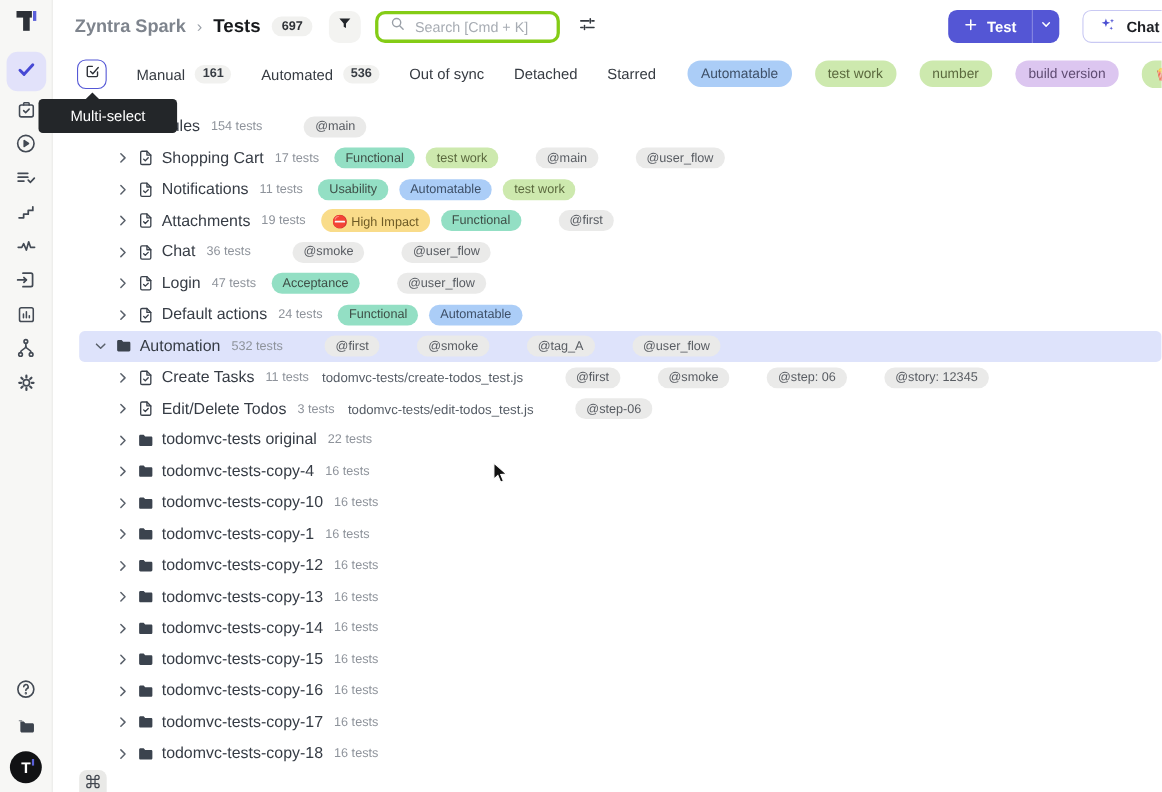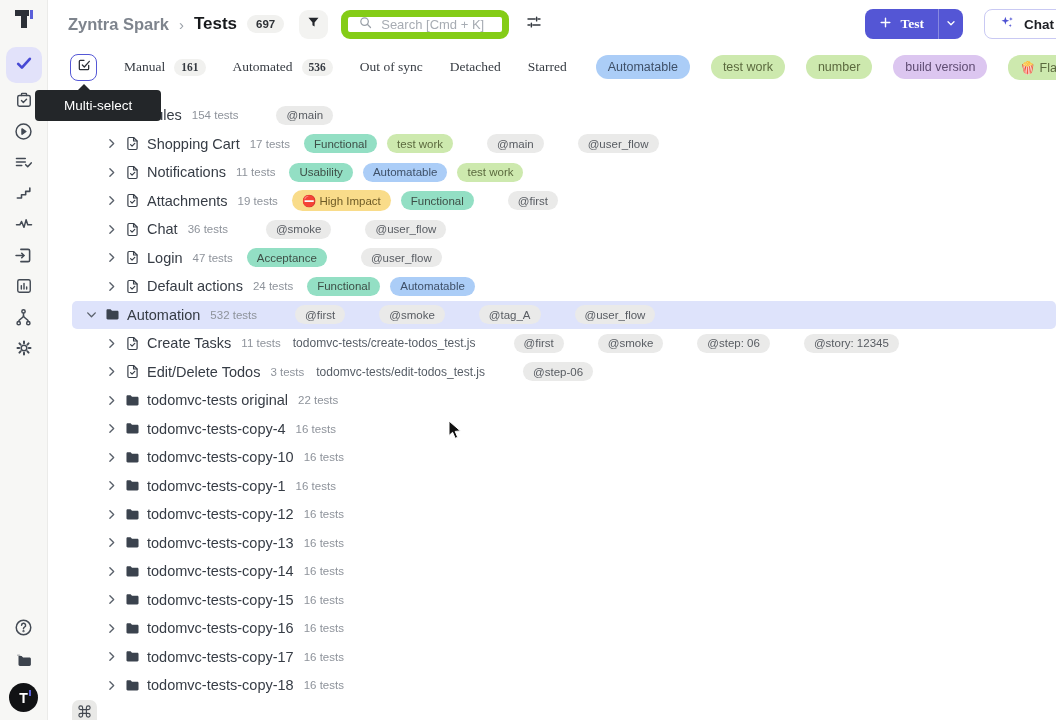--- a/index.html
+++ b/index.html
@@ -23,38 +23,38 @@
 
   
   .header { margin-left:48px; height:48px; display:flex; align-items:center; padding-left:20px; }
   .breadcrumb { display:flex; align-items:center; gap:10px; white-space:nowrap; }
   .bc-project { color:#7e848d; font-weight:600; font-size:16.5px; }
   .bc-sep { color:#9aa0a8; font-size:15px; }
   .bc-page { color:#17191c; font-weight:700; font-size:17px; }
   .bc-count { background:#f1f1ef; border-radius:10px; padding:3px 9px; font-size:11.5px; font-weight:600; color:#2f3237; }
   .funnel-btn { margin-left:15px; width:29px; height:29px; border-radius:9px; background:#f3f3f1;
                 display:flex; align-items:center; justify-content:center; cursor:pointer; flex:none; }
-  .search-box { margin-left:13px; width:168px; height:29px; border:7px solid #84cc16; border-radius:9px;
+  .search-box { margin-left:13px; width:168px; height:29px; border:3px solid #84cc16; border-radius:9px;
                 display:flex; align-items:center; padding:0 10px; gap:8px; background:#fff; flex:none; }
   .search-ph { color:#a7acb3; font-size:13px; white-space:nowrap; }
   .sliders-btn { margin-left:13px; width:24px; height:24px; display:flex; align-items:center; justify-content:center; cursor:pointer; }
   .test-btn { margin-left:auto; height:30px; border-radius:8px; background:#5456d5; color:#fff;
-              display:flex; align-items:stretch; overflow:hidden; cursor:pointer; flex:none;font-family:Liberation Serif, serif; }
+              display:flex; align-items:stretch; overflow:hidden; cursor:pointer; flex:none; }
   .test-main { display:flex; align-items:center; gap:8px; padding:0 14px; font-size:13.5px; font-weight:600; }
   .test-split { width:25px; border-left:1px solid rgba(255,255,255,.3); display:flex; align-items:center; justify-content:center; }
   .chat-btn { margin-left:21px; margin-right:-13px; height:30px; border:1px solid #c9c9f3; border-radius:8px; background:#fff;
               display:flex; align-items:center; gap:8px; padding:0 14px; font-size:13.5px; font-weight:600;
               color:#1d1f24; cursor:pointer; flex:none; }
 
   
   .filterbar { margin-left:48px; height:38px; display:flex; align-items:center; padding-left:22px; white-space:nowrap; }
   .ms-btn { width:27px; height:27px; border:1.5px solid #5558d6; border-radius:8px; background:#fff;
             display:flex; align-items:center; justify-content:center; cursor:pointer; flex:none; }
   .tabs { display:flex; align-items:center; gap:27px; margin-left:27px; }
-  .tab { display:flex; align-items:center; gap:9px; font-size:13.5px; font-weight:500; color:#363b42; cursor:pointer;font-family:Liberation Serif, serif; }
+  .tab { display:flex; align-items:flex-end; gap:9px; font-size:13.5px; font-weight:500; color:#363b42; cursor:pointer; }
   .tab-count { background:#f1f1ef; border-radius:9px; padding:2.5px 7px; font-size:11.5px; font-weight:600; }
   .ftags { display:flex; align-items:center; gap:21px; margin-left:29px; }
   .ftag { border-radius:12px; padding:5px 12px; font-size:12.5px; font-weight:500; cursor:pointer; }
 
   
   .t-gray   { background:#eaeae9; color:#585c62;margin-left:24px; }
   .t-teal   { background:#93dfc4; color:#3e4f47; }
   .t-green  { background:#cde9ae; color:#5b693e; }
   .t-blue   { background:#abcdf7; color:#3e5068; }
   .t-yellow { background:#f9dc8a; color:#6e5b26; }

